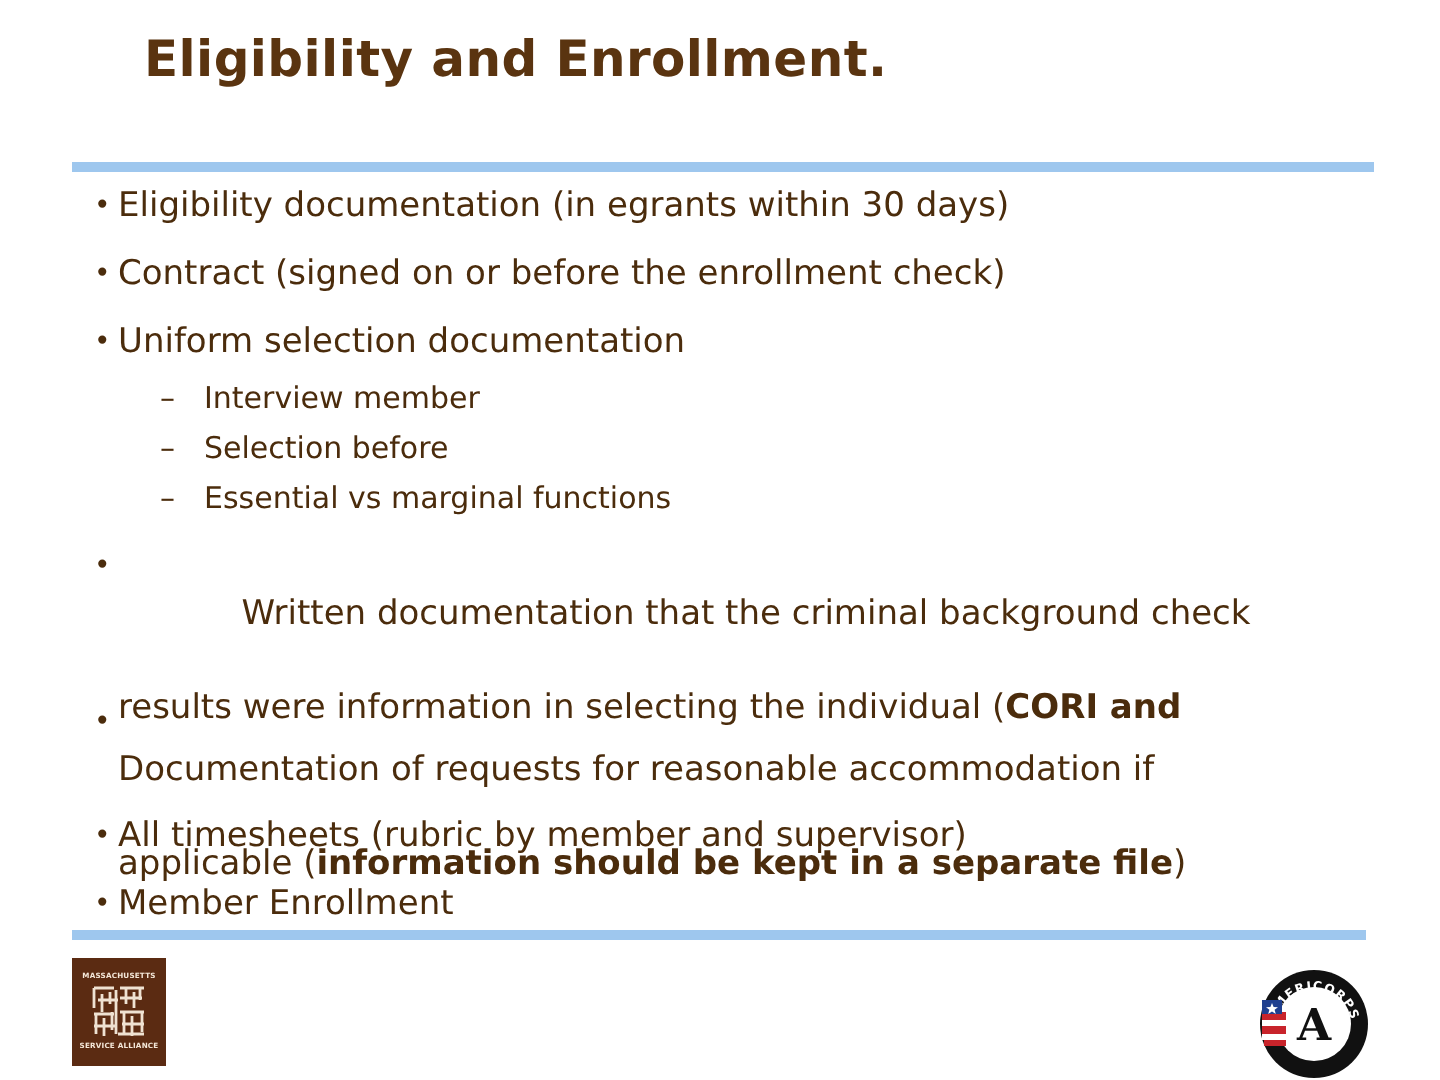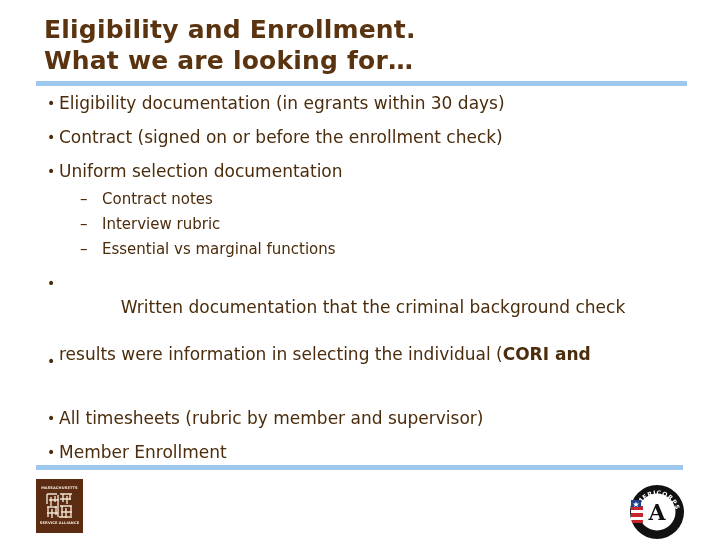--- a/index.html
+++ b/index.html
@@ -20,21 +20,21 @@
       left: 44px;
       top: 14px;
       margin: 0;
       font-family: "DejaVu Sans", sans-serif;
       font-weight: bold;
       font-size: 25px;
       line-height: 31px;
       color: #5a3410;
       letter-spacing: 0.2px;
     }
-    .title span { display: block; white-space: nowrap; }
+    .title span { display: block; white-space: nowrap; margin-left: 28px; }
     .rule {
       position: absolute;
       background: #9ec7ee;
       height: 5px;
     }
     .rule.top { left: 36px; top: 81px; width: 651px; }
     .rule.bottom { left: 36px; top: 465px; width: 647px; }
 
     .content {
       position: absolute;
@@ -112,21 +112,20 @@
       top: 484px;
       width: 56px;
       height: 56px;
     }
   </style>
 </head>
 <body>
 
 <h1 class="title">
   <span>Eligibility and Enrollment.</span>
-  <span>What we are looking for…</span>
 </h1>
 
 <div class="rule top"></div>
 
 <div class="content">
 
   <div class="item" style="top:92px;">
     <span class="bullet">•</span>
     <span class="text">Eligibility documentation (in egrants within 30 days)</span>
   </div>
@@ -136,42 +135,44 @@
     <span class="text">Contract (signed on or before the enrollment check)</span>
   </div>
 
   <div class="item" style="top:160px;">
     <span class="bullet">•</span>
     <span class="text">Uniform selection documentation</span>
   </div>
 
   <div class="sub" style="top:189px;">
     <span class="dash">–</span>
-    <span class="text">Contract notes</span>
+    <span class="text">Interview member</span>
   </div>
   <div class="sub" style="top:214px;">
     <span class="dash">–</span>
-    <span class="text">Interview rubric</span>
+    <span class="text">Selection before</span>
   </div>
   <div class="sub" style="top:239px;">
     <span class="dash">–</span>
     <span class="text">Essential vs marginal functions</span>
   </div>
 
   <div class="item" style="top:272px;">
     <span class="bullet">•</span>
     <span class="text">
       <span style="display:block;white-space:nowrap;text-align:center;">Written documentation that the criminal background check</span>
       <span style="display:block;white-space:nowrap;"><span>results were information in selecting the individual (</span><b>CORI and</b></span>
     </span>
   </div>
 
   <div class="item" style="top:350px;">
     <span class="bullet">•</span>
     <span class="text">
+      <span style="display:block;white-space:nowrap;">Documentation of requests for reasonable accommodation if</span>
+      <span style="display:block;white-space:nowrap;"><span>applicable (</span><b>information should be kept in a separate file</b><span>)</span></span>
     </span>
   </div>
 
   <div class="item" style="top:407px;">
     <span class="bullet">•</span>
     <span class="text">All timesheets (rubric by member and supervisor)</span>
   </div>
 
   <div class="item" style="top:441px;">
     <span class="bullet">•</span>

